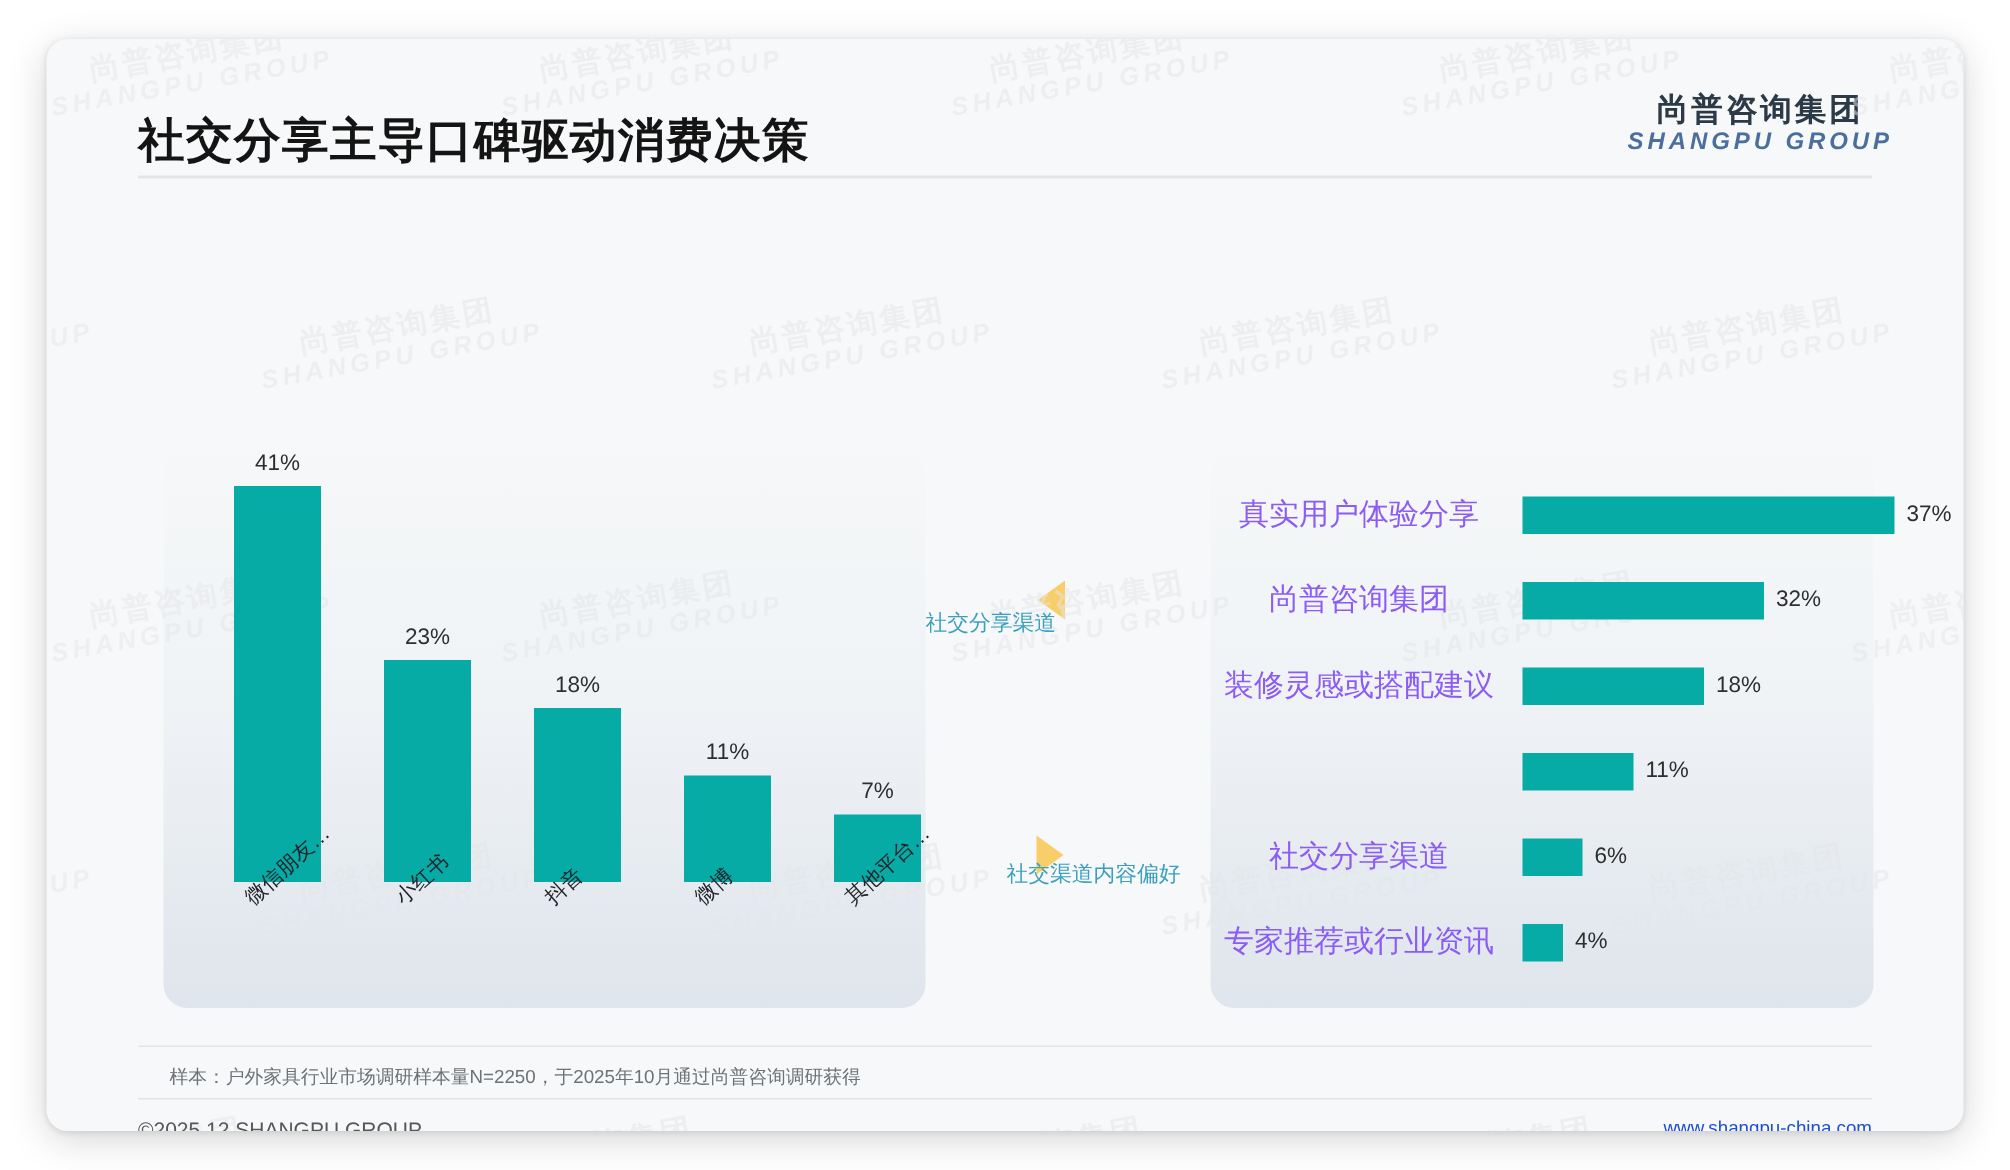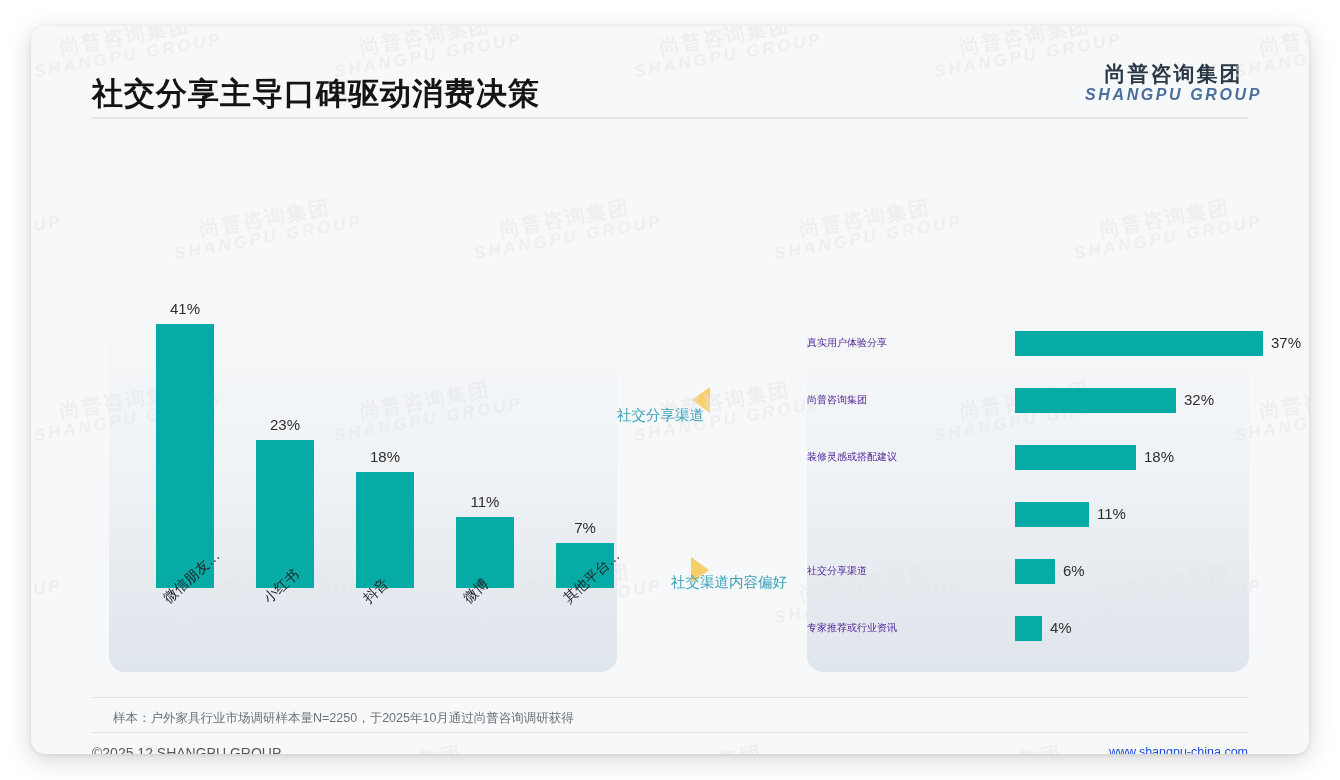--- a/index.html
+++ b/index.html
@@ -149,23 +149,23 @@
     position: absolute;
     left: 0; width: 442px;
     height: 34px;
   }
   .hrow-label {
     position: absolute;
     left: 0; top: 0;
     width: 198px;
     height: 34px;
     line-height: 34px;
-    text-align: left;
-    font-size: 10px;
-    color: #4c1d95;
+    text-align: center;
+    font-size: 20px;
+    color: #8b5cf6;
     white-space: nowrap;
   }
   .hrow-bar {
     position: absolute;
     left: 208px; top: 5px;
     height: 25px;
     background: #07aba6;
   }
   .hrow-value {
     position: absolute;

